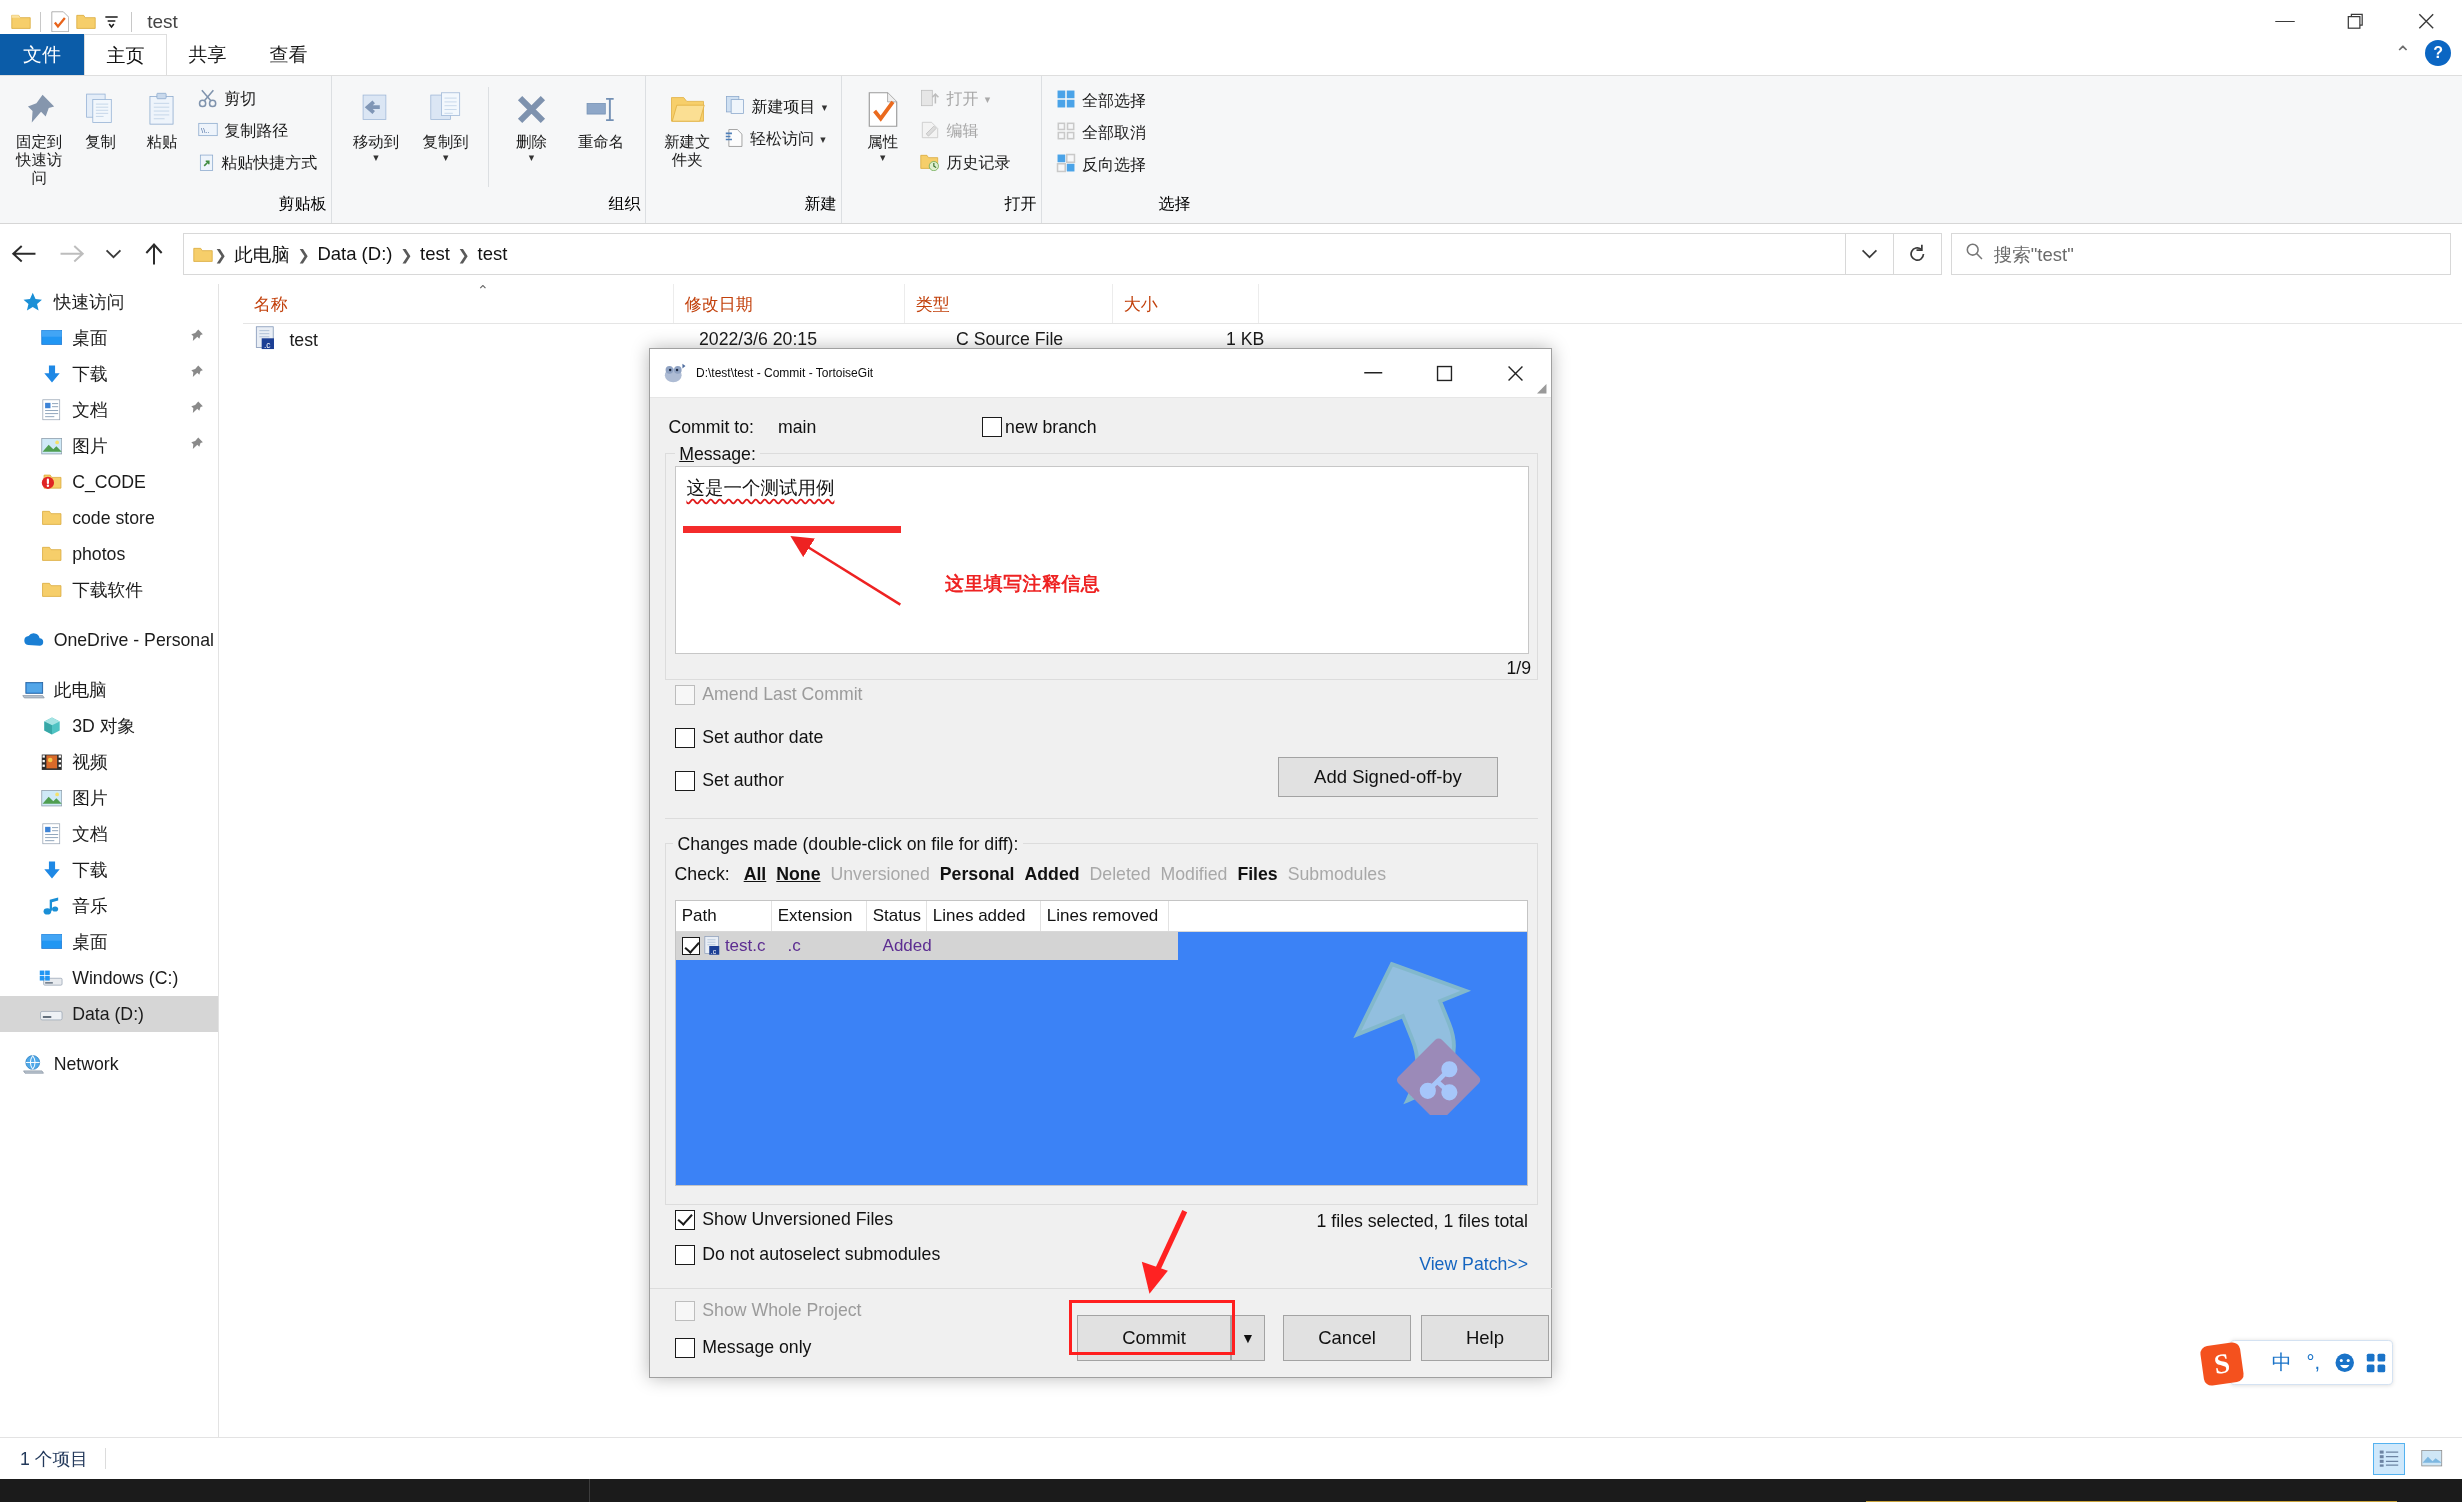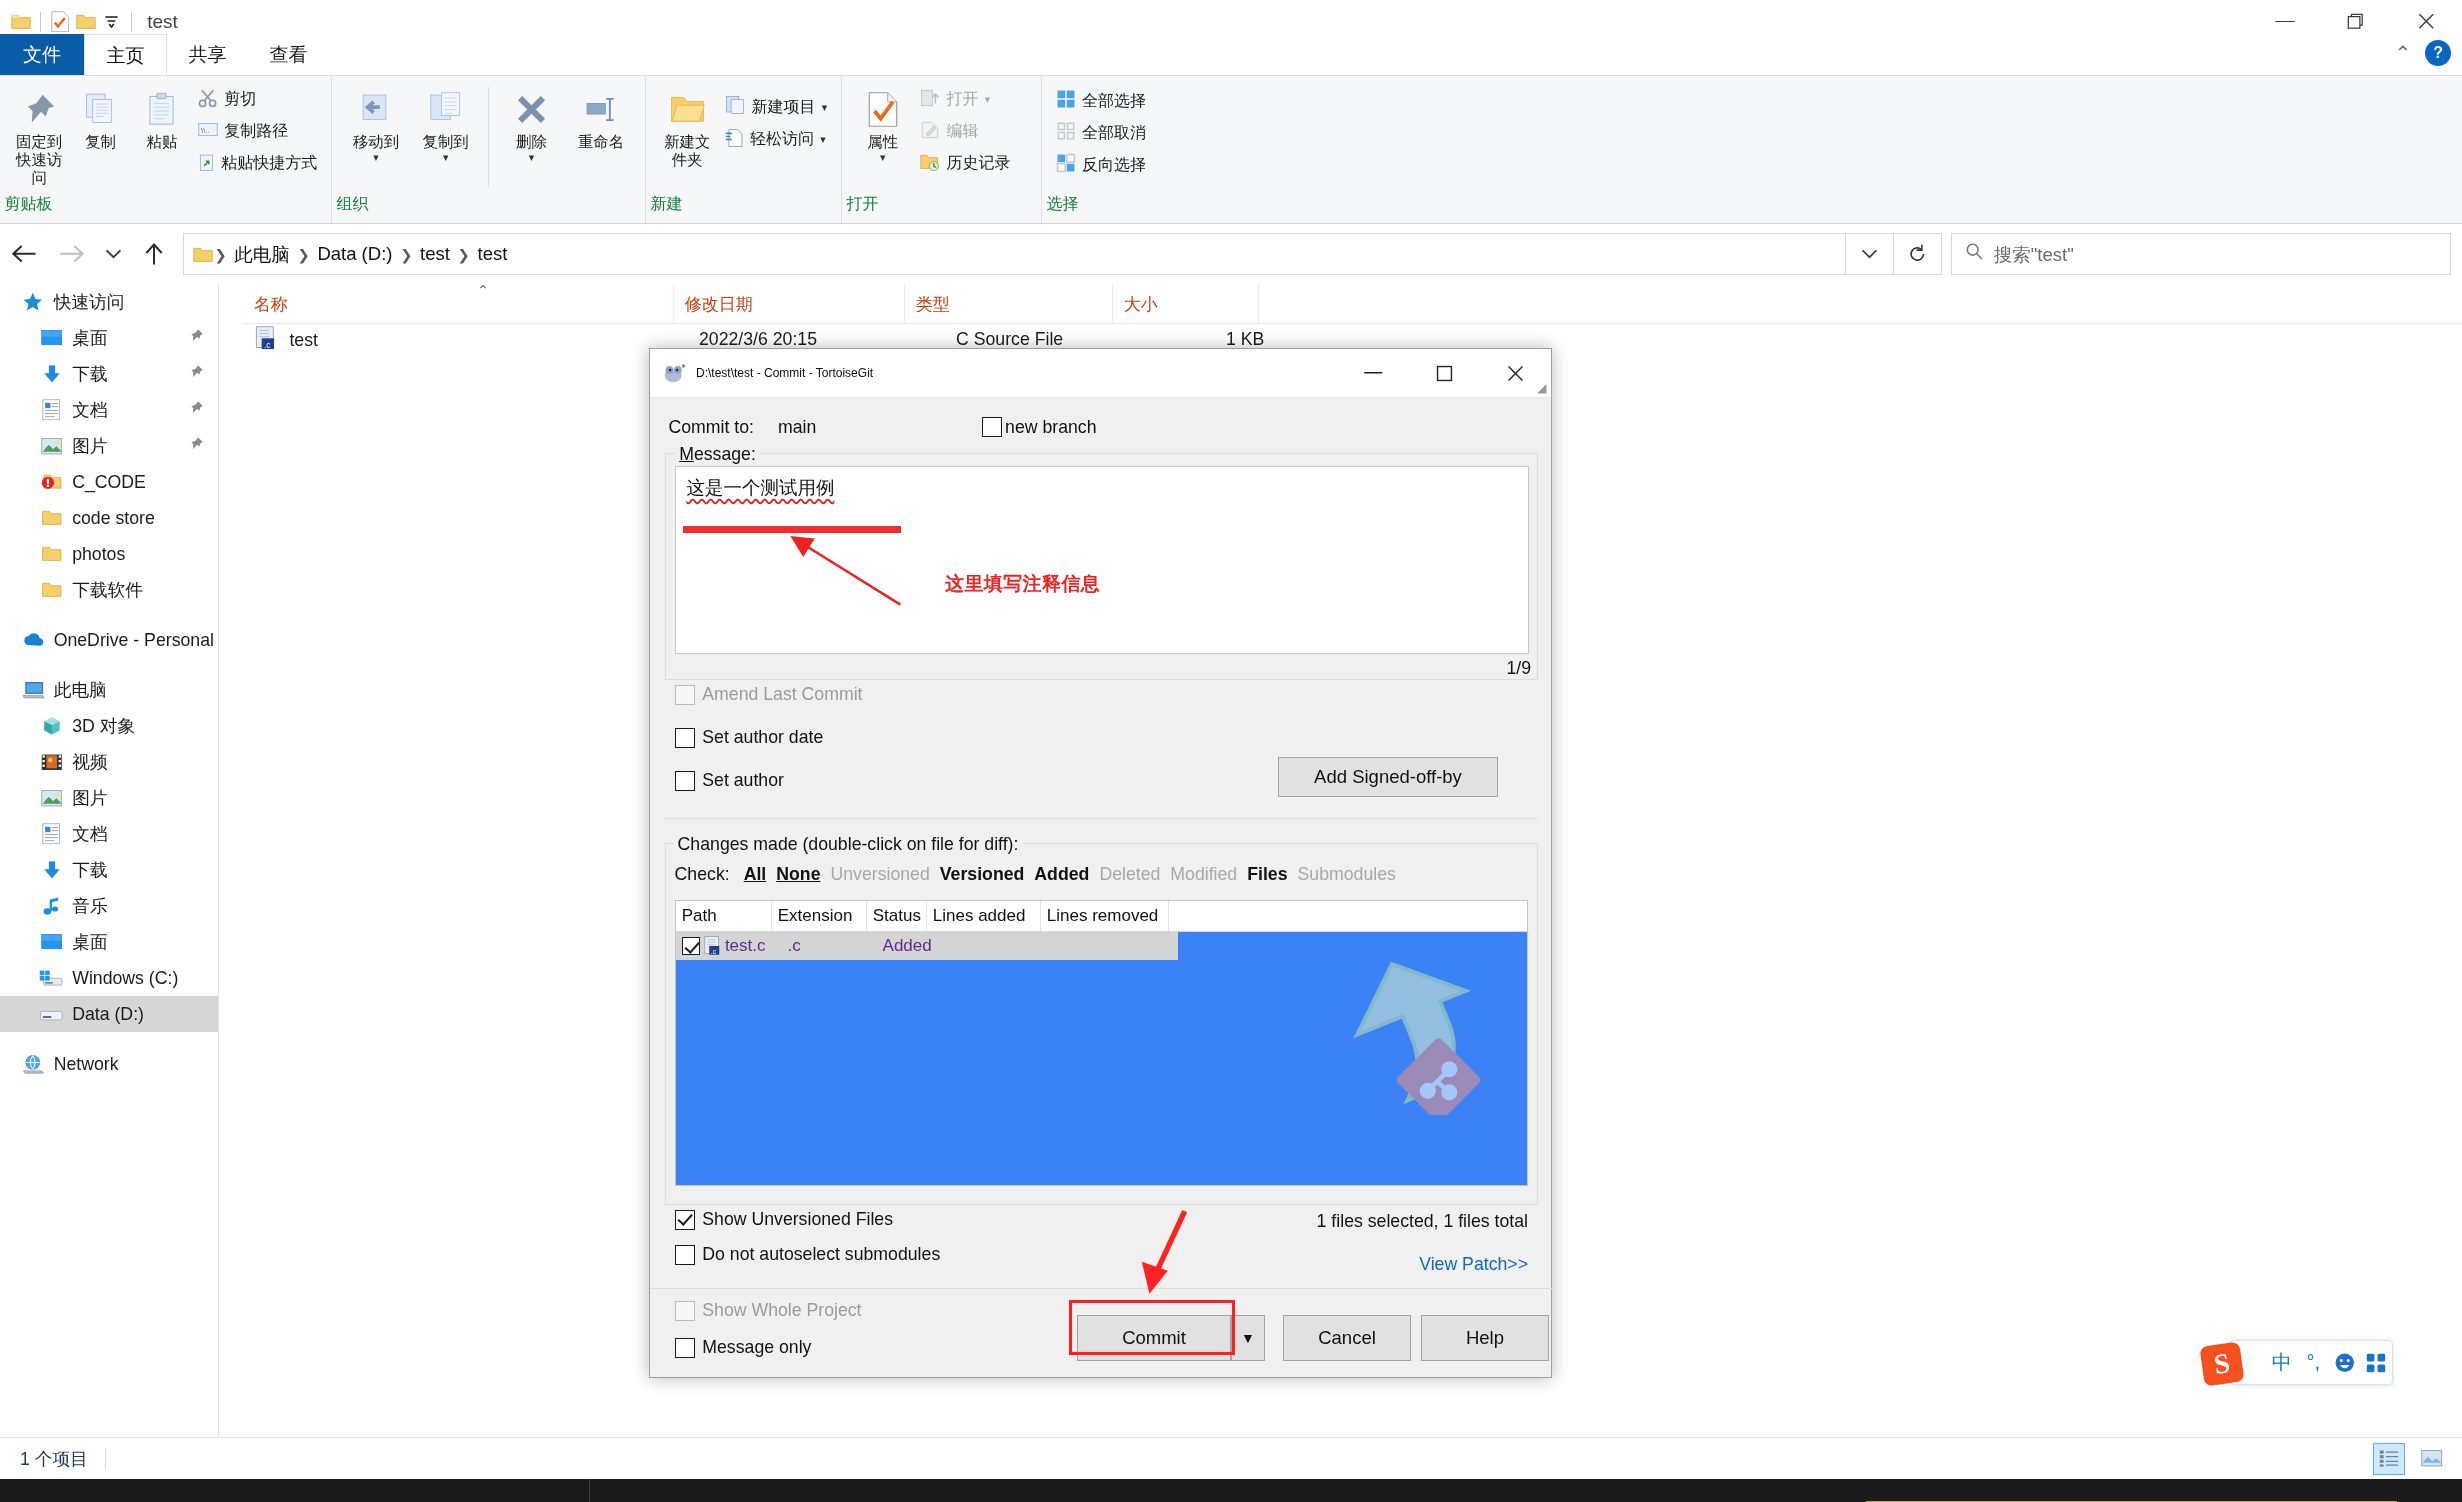--- a/index.html
+++ b/index.html
@@ -43,21 +43,21 @@
 
   
   .ribbon {
     position:absolute; top:75px; left:0; right:0; height:149px;
     background:#f6f7f8; border-top:0.8px solid #dedede; border-bottom:0.8px solid #d6d6d6;
     display:flex;
   }
   .rgroup { position:relative; display:flex; flex-direction:column; height:100%; padding:0 4.6px; }
   .rgroup + .rgroup { border-left:0.8px solid #dcdfe2; }
   .rgroup-items { display:flex; align-items:flex-start; flex:1; padding:6.2px 4.6px 0 4.6px; gap:1.5px; }
-  .rgroup-name { text-align:left; font-size:16px; color:#15803d; padding-bottom:7.7px; }
+  .rgroup-name { text-align:right; font-size:16px; color:#000000; padding-bottom:7.7px; }
   .rbig {
     width:74px; display:flex; flex-direction:column; align-items:center; padding:3.1px 1.5px;
     font-size:15.4px; color:#1b1b1b; line-height:1.15; text-align:center;
   }
   .rbig .gl { height:48px; display:flex; align-items:center; justify-content:center; }
   .rcol { display:flex; flex-direction:column; justify-content:flex-start; padding-top:3.1px; gap:3.1px; }
   .rsmall { display:flex; align-items:center; gap:6.2px; font-size:16px; color:#1b1b1b; padding:2.3px 4.6px; height:29px; white-space:nowrap; }
   .rsmall.dim { color:#a6a6a6; }
   .caret { font-size:10.8px; color:#333; }
   .caret-dim { font-size:10.8px; color:#aaa; }
@@ -907,21 +907,21 @@
 
     <div class="groupbox" style="left:15.4px;top:445px;width:873px;height:362px"></div>
     <div class="grouplbl" style="left:23px;top:436px">Changes made (double-click on file for diff):</div>
 
     <div class="row" style="position:absolute;left:24.6px;top:466px;gap:14px;align-items:baseline">
       <span class="lbl">Check:</span>
       <span style="display:flex;gap:10px;align-items:baseline">
         <span class="chk-link on udl">All</span>
         <span class="chk-link on udl">None</span>
         <span class="chk-link off">Unversioned</span>
-        <span class="chk-link on">Versioned</span>
+        <span class="chk-link on">Personal</span>
         <span class="chk-link on">Added</span>
         <span class="chk-link off">Deleted</span>
         <span class="chk-link off">Modified</span>
         <span class="chk-link on">Files</span>
         <span class="chk-link off">Submodules</span>
       </span>
     </div>
 
     <div style="position:absolute;left:24.6px;top:502px;width:853px;height:286px;background:#3b82f6;border:0.8px solid #c4c4c4;overflow:hidden">
       <div class="lvhdr">

